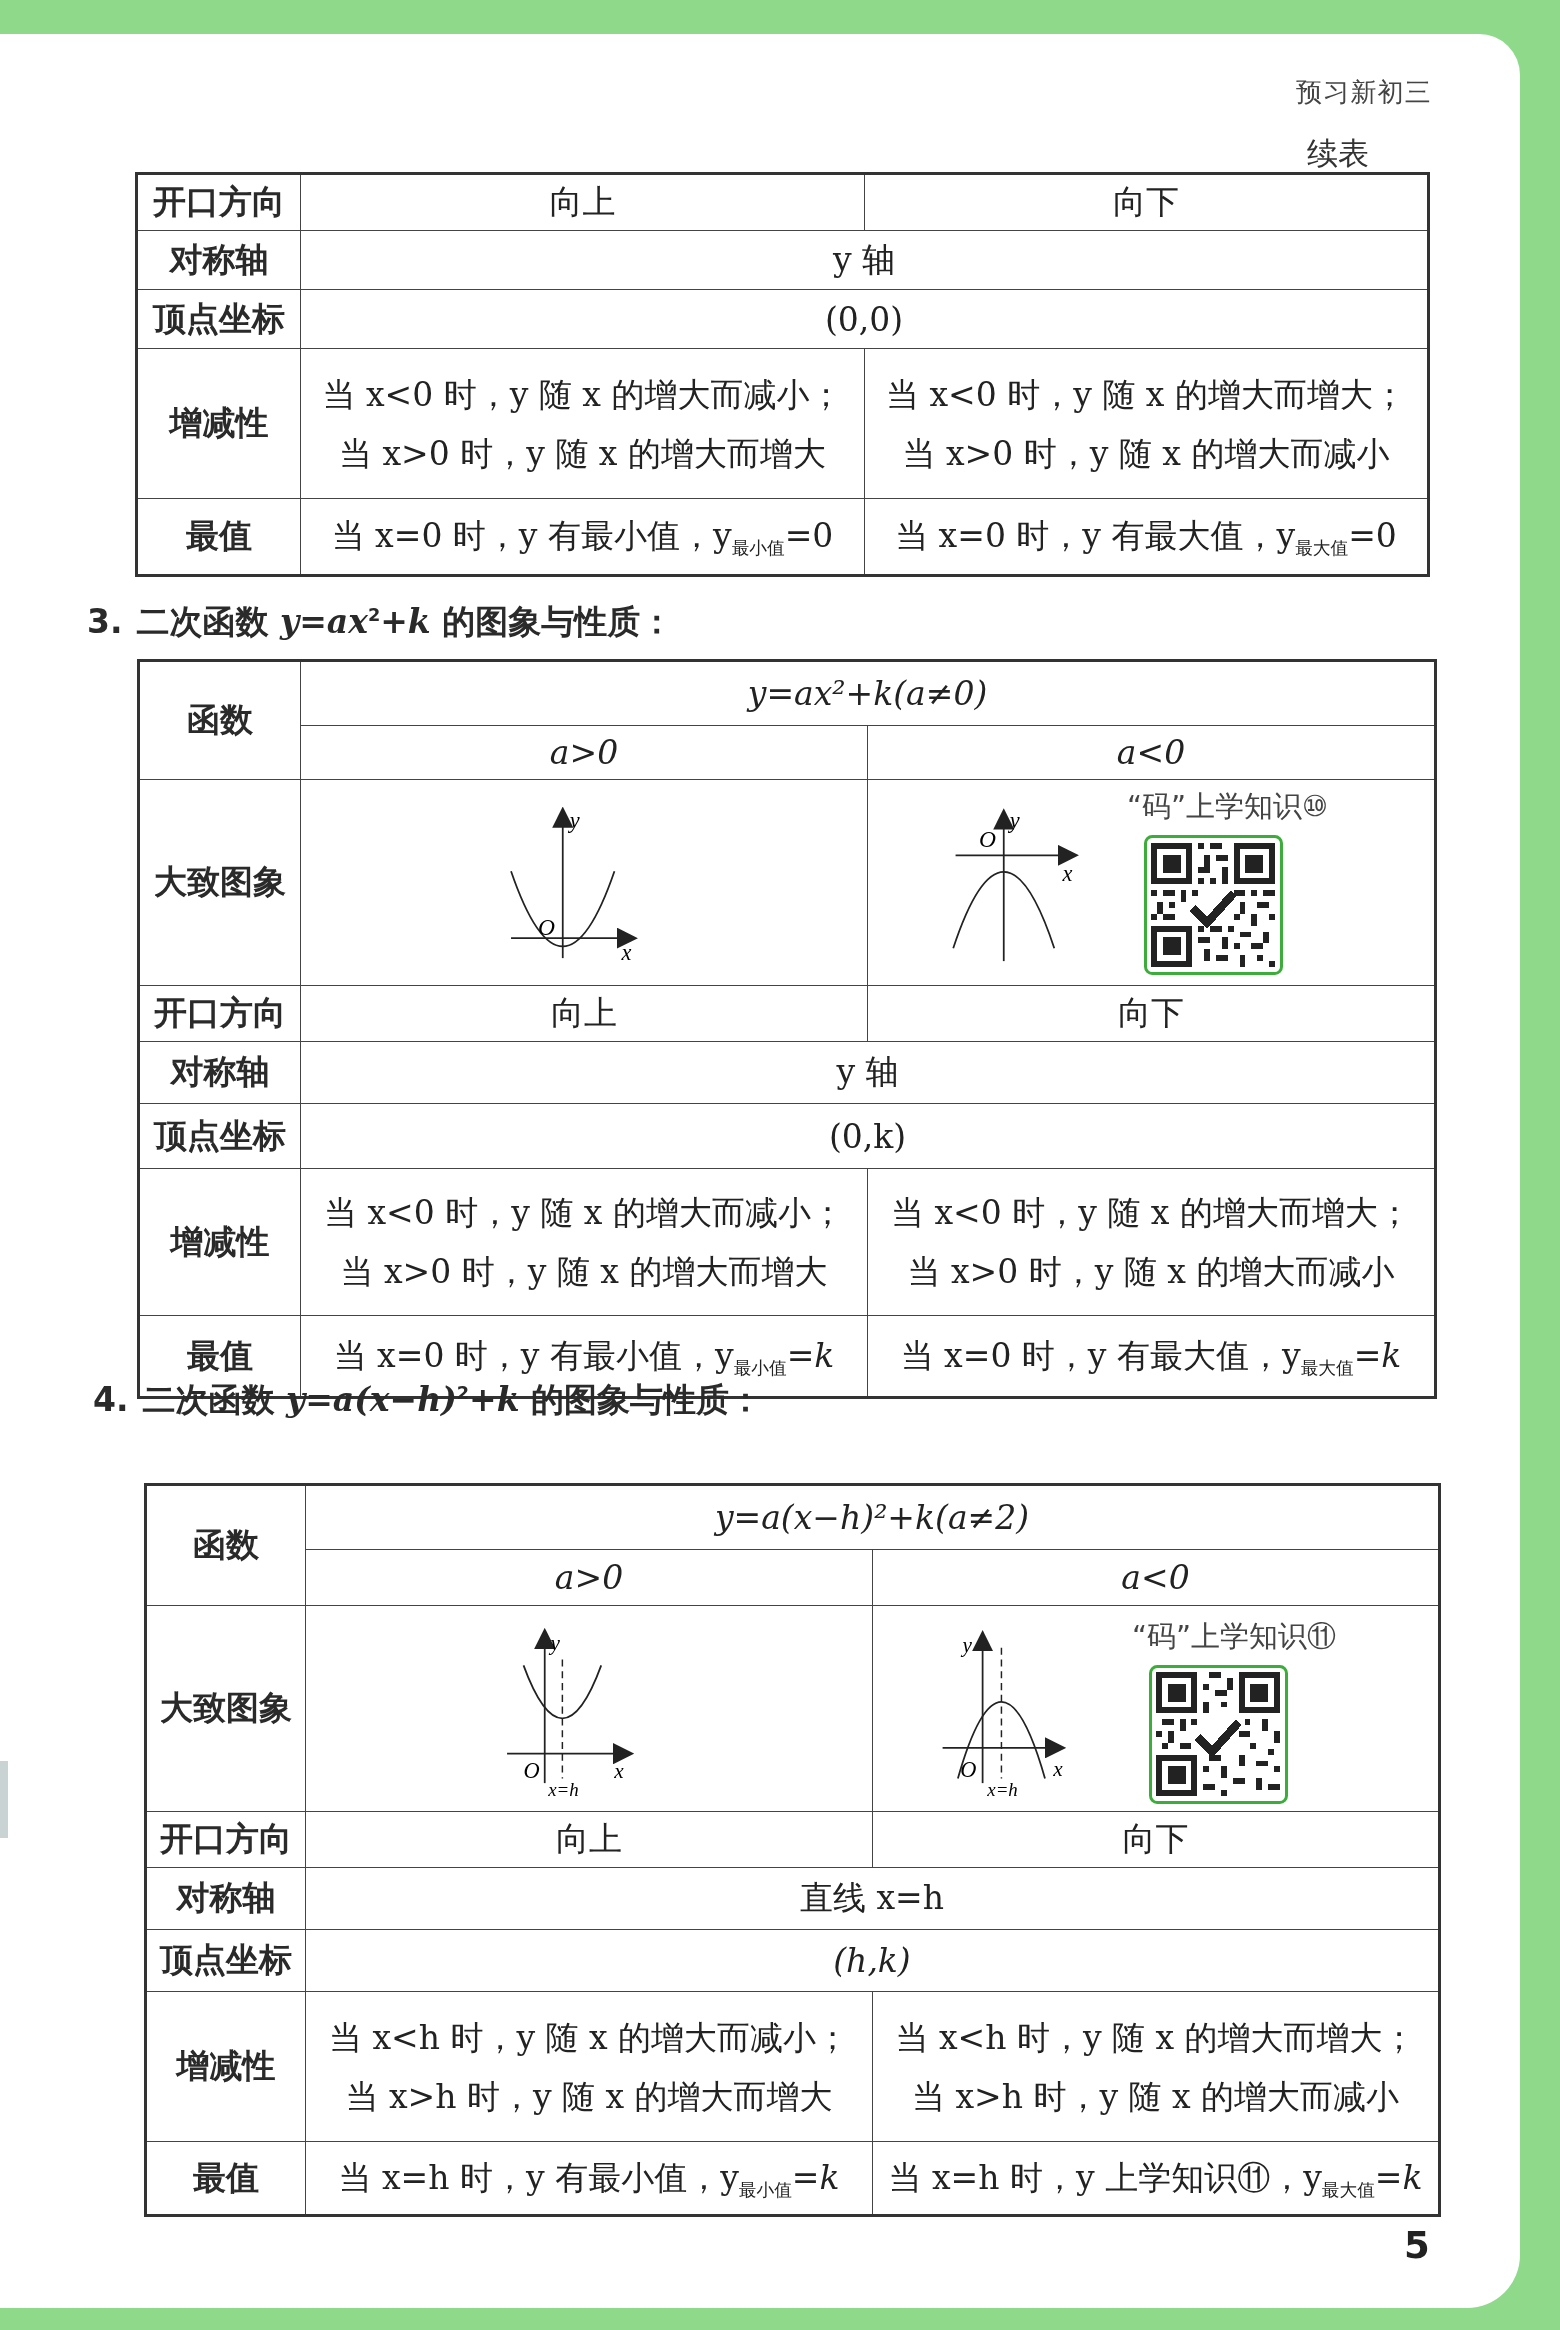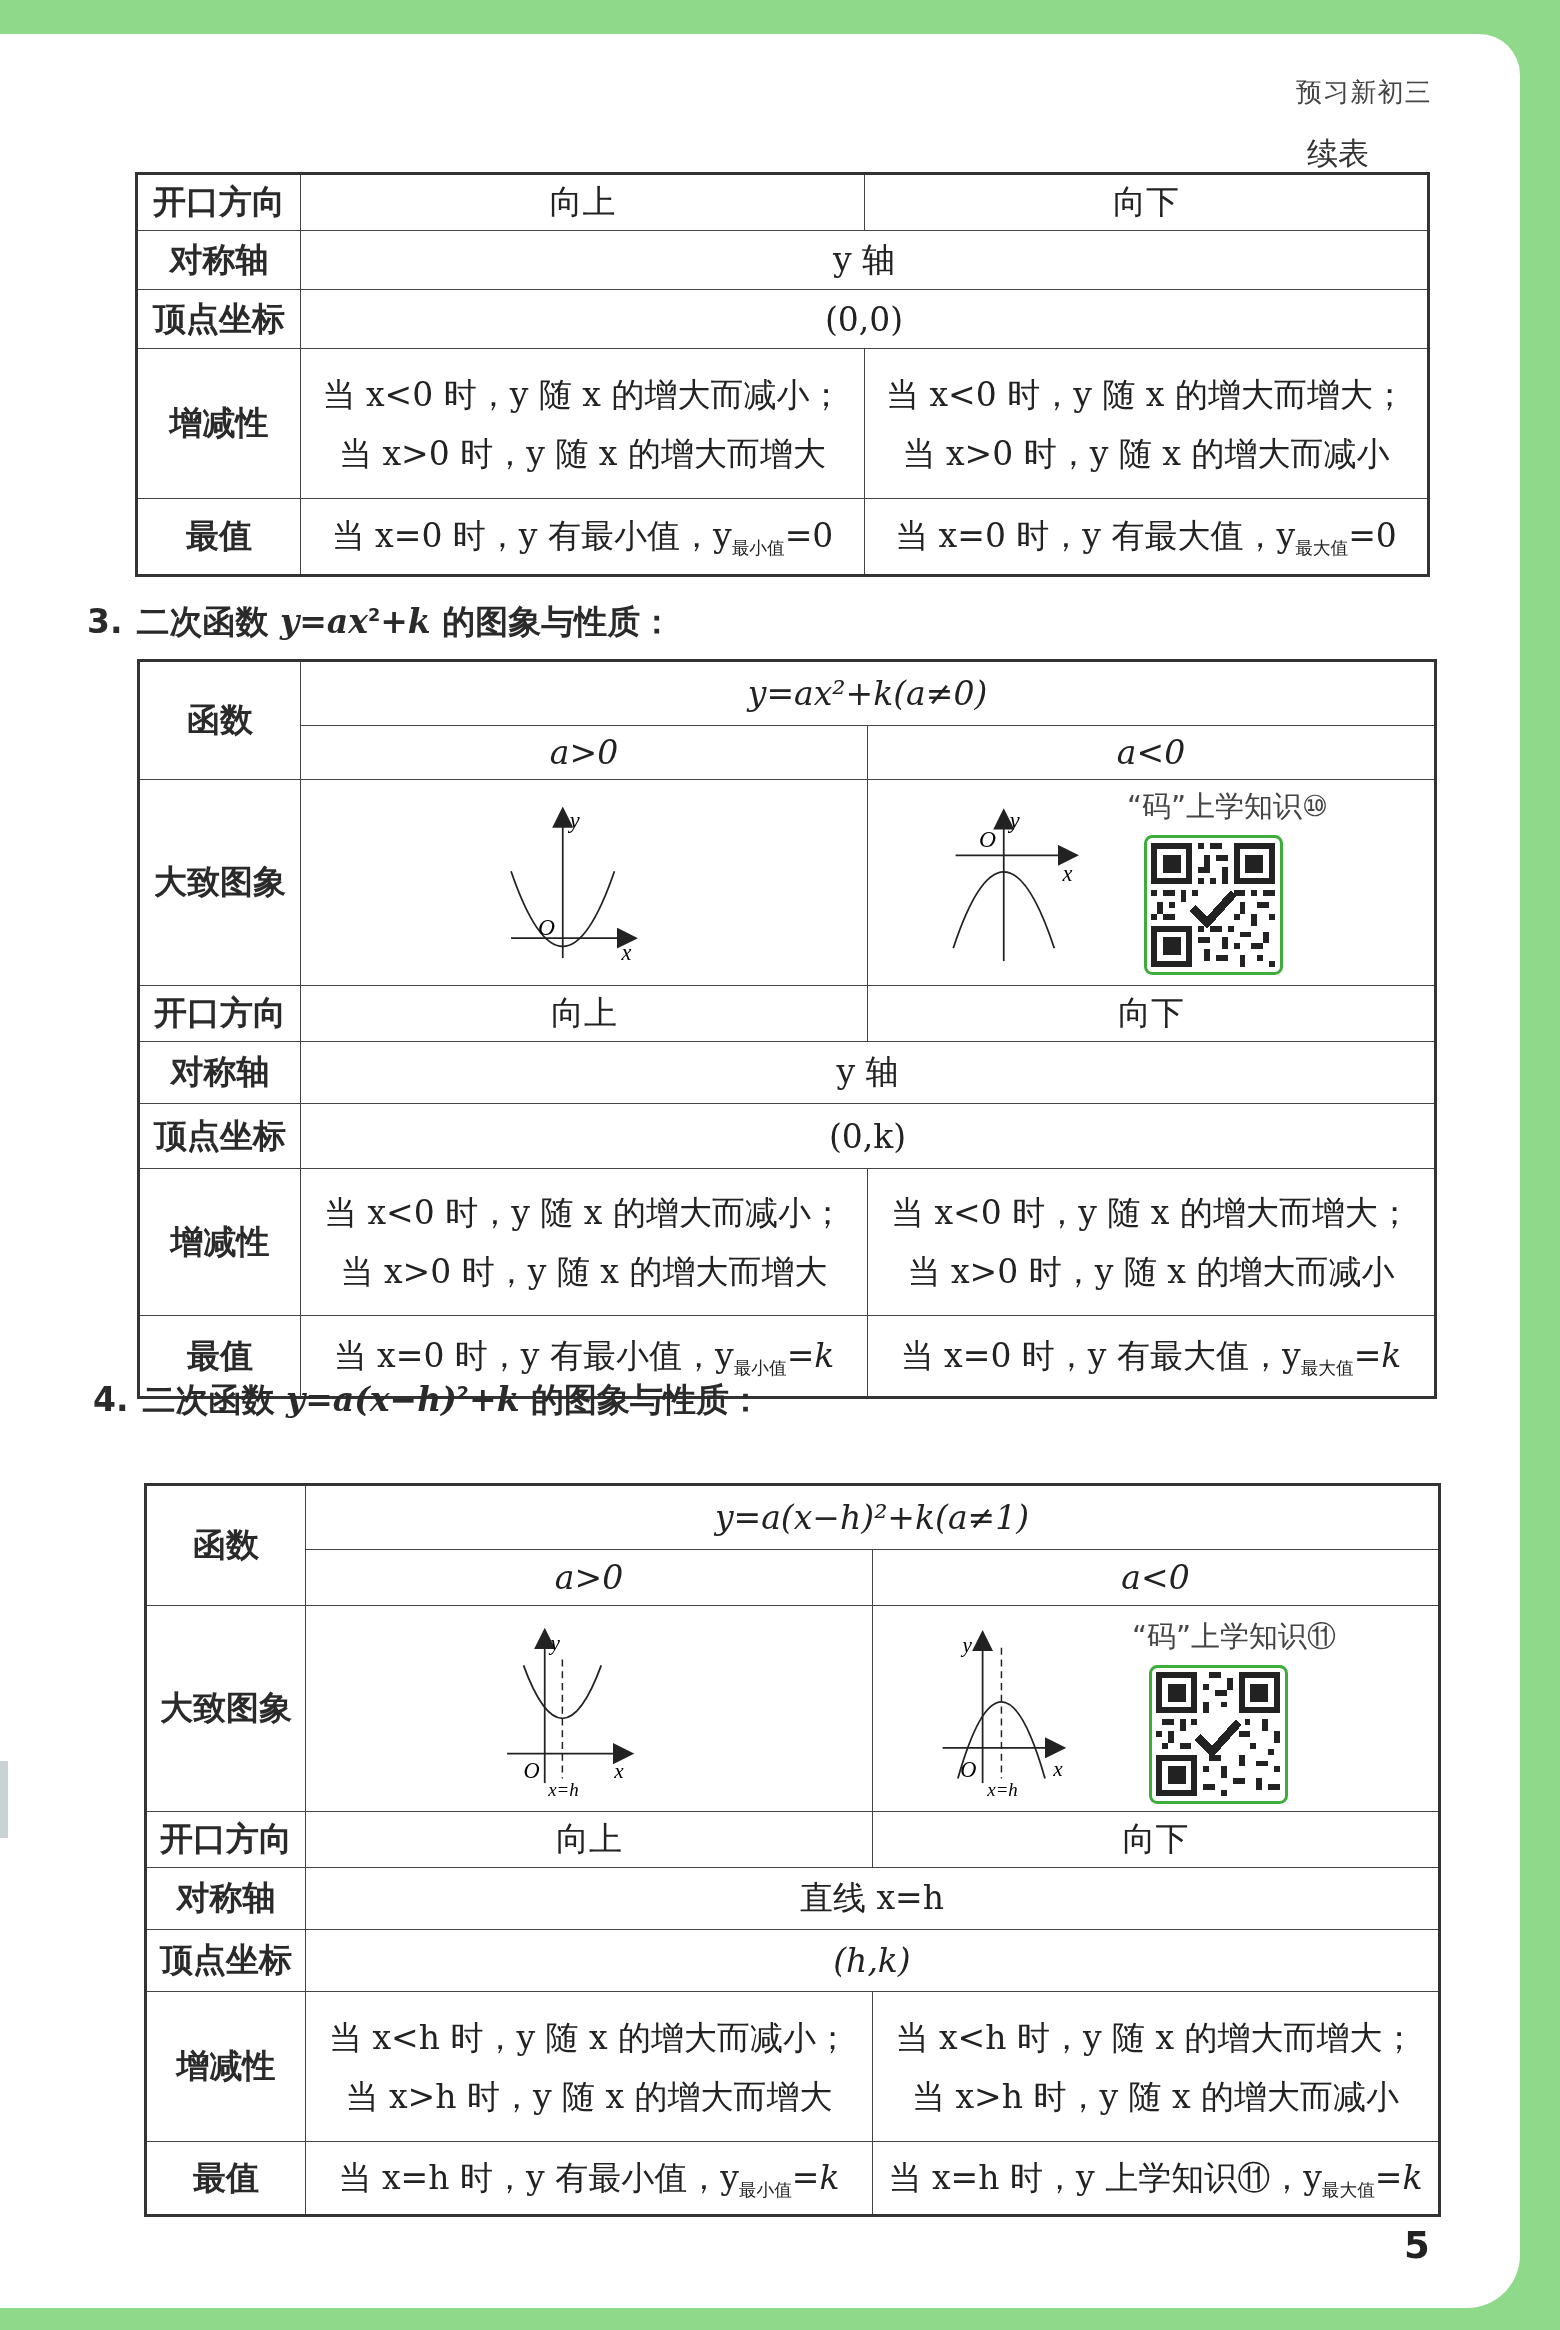--- a/index.html
+++ b/index.html
@@ -186,21 +186,21 @@
 
 <table class="props" style="left:144px;top:1483px;width:1294px;">
   <colgroup>
       <col style="width:160px">
       <col style="width:567px">
       <col style="width:567px">
     </colgroup>
   <tbody>
       <tr style="height:65px">
     <td class="rowhead" rowspan="2">函数</td>
-    <td class="center it" colspan="2">y=a(x−h)²+k(a≠1)</td>
+    <td class="center it" colspan="2">y=a(x−h)²+k(a≠2)</td>
   </tr>
   <tr style="height:56px">
     <td class="center it">a&gt;0</td>
     <td class="center it">a&lt;0</td>
   </tr>
   <tr style="height:206px">
     <td class="rowhead">大致图象</td>
     <td class="graph-cell">
       <svg class="graph" style="left:194px;top:17.7px;font-size:56px" width="153" height="177" viewBox="0 0 260 300">
         <defs>

